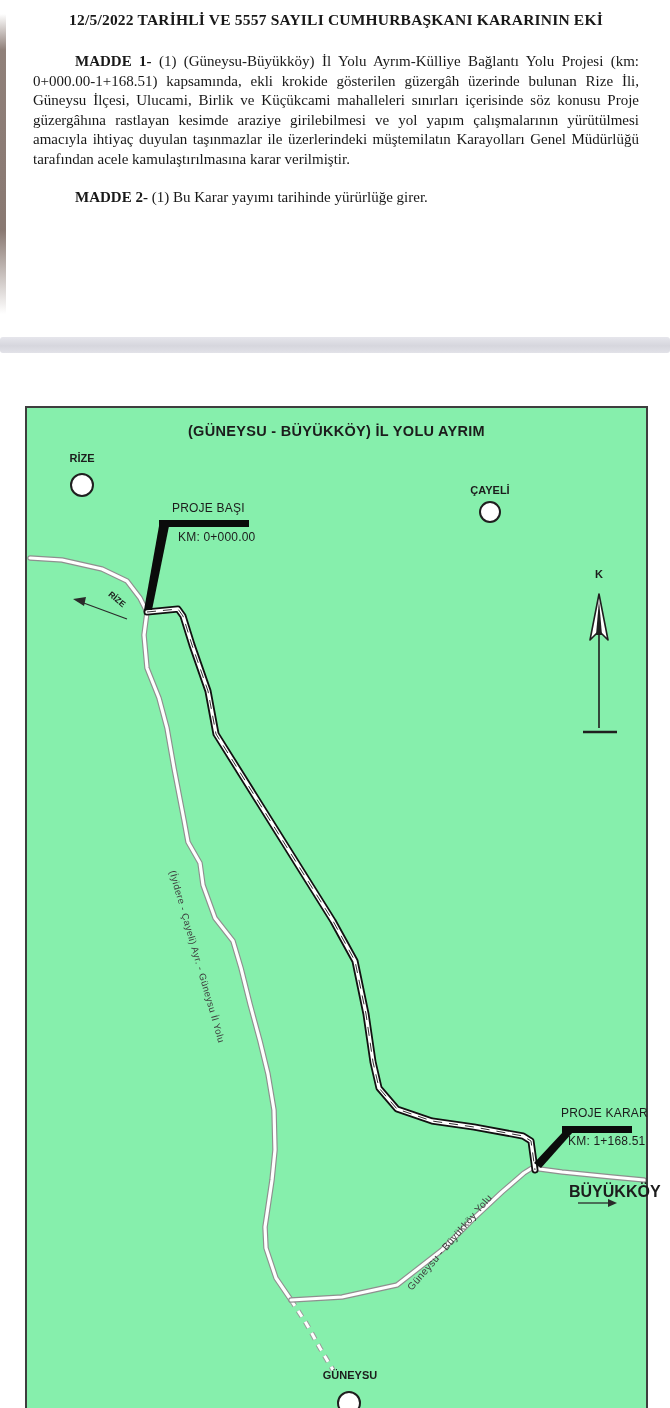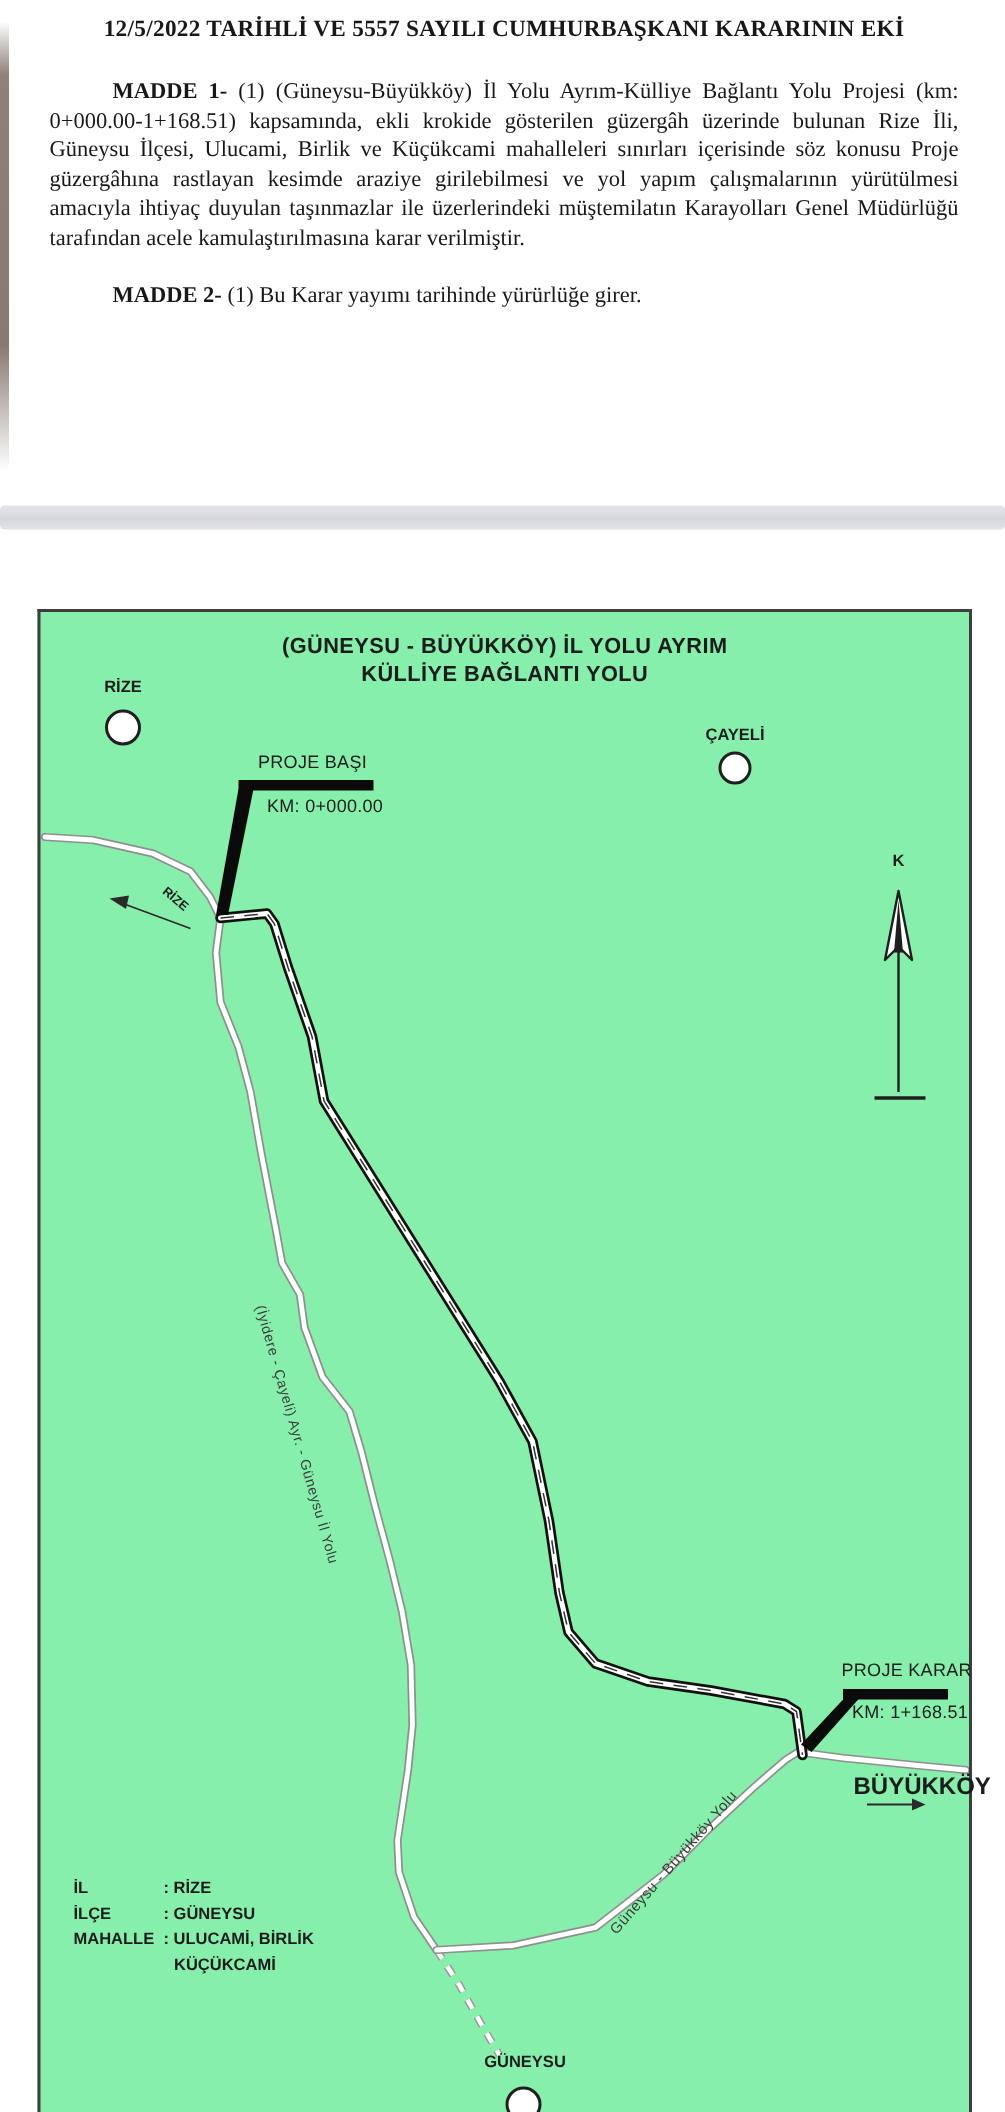--- a/index.html
+++ b/index.html
@@ -113,50 +113,31 @@
       <polygon points="581,791 590,795 581,799" fill="#2a2a2a"></polygon>
     </g>
 
     <g>
       <line x1="100" y1="211" x2="54" y2="194" stroke="#2a2a2a" stroke-width="1.2"></line>
       <polygon points="46,191 59,189 57,198" fill="#2a2a2a"></polygon>
     </g>
   </svg>
 
   <div class="lbl map-title" style="top:15px">(GÜNEYSU - BÜYÜKKÖY) İL YOLU AYRIM</div>
-  <div class="lbl map-title" style="top:34px">KÜLLİYE BAĞLANTI YOLU</div>
 
   <div class="lbl place" style="left:30px; top:44px; width:50px">RİZE</div>
   <div class="lbl place" style="left:430px; top:76px; width:66px">ÇAYELİ</div>
   <div class="lbl place" style="left:285px; top:961px; width:76px">GÜNEYSU</div>
   <div class="lbl small-place" style="left:542px; top:775px">BÜYÜKKÖY</div>
 
   <div class="lbl flag-txt" style="left:145px; top:93px">PROJE BAŞI</div>
   <div class="lbl flag-txt" style="left:151px; top:122px">KM: 0+000.00</div>
   <div class="lbl flag-txt" style="left:534px; top:698px">PROJE KARAR</div>
   <div class="lbl flag-txt" style="left:541px; top:726px">KM: 1+168.51</div>
 
   <div class="lbl place" style="left:560px; top:160px; width:24px">K</div>
 
   <div class="lbl rot" style="left:86px; top:181px; font-size:8.5px; font-weight:600; transform:rotate(40deg)">RİZE</div>
   <div class="lbl rot road-name" style="left:151px; top:461px; transform:rotate(74deg)">(İyidere - Çayeli) Ayr. - Güneysu İl Yolu</div>
   <div class="lbl rot road-name" style="left:378px; top:877px; font-size:10px; transform:rotate(-49deg)">Güneysu - Büyükköy Yolu</div>
 
-  <div class="info">
-    <div class="info-row">
-      <span class="info-label">İL</span>
-      <span class="info-value">: RİZE</span>
-    </div>
-    <div class="info-row">
-      <span class="info-label">İLÇE</span>
-      <span class="info-value">: GÜNEYSU</span>
-    </div>
-    <div class="info-row">
-      <span class="info-label">MAHALLE</span>
-      <span class="info-value">: ULUCAMİ, BİRLİK</span>
-    </div>
-    <div class="info-row cont">
-      <span class="info-label"></span>
-      <span class="info-value">KÜÇÜKCAMİ</span>
-    </div>
-  </div>
 
 </div>
 
 </body></html>

